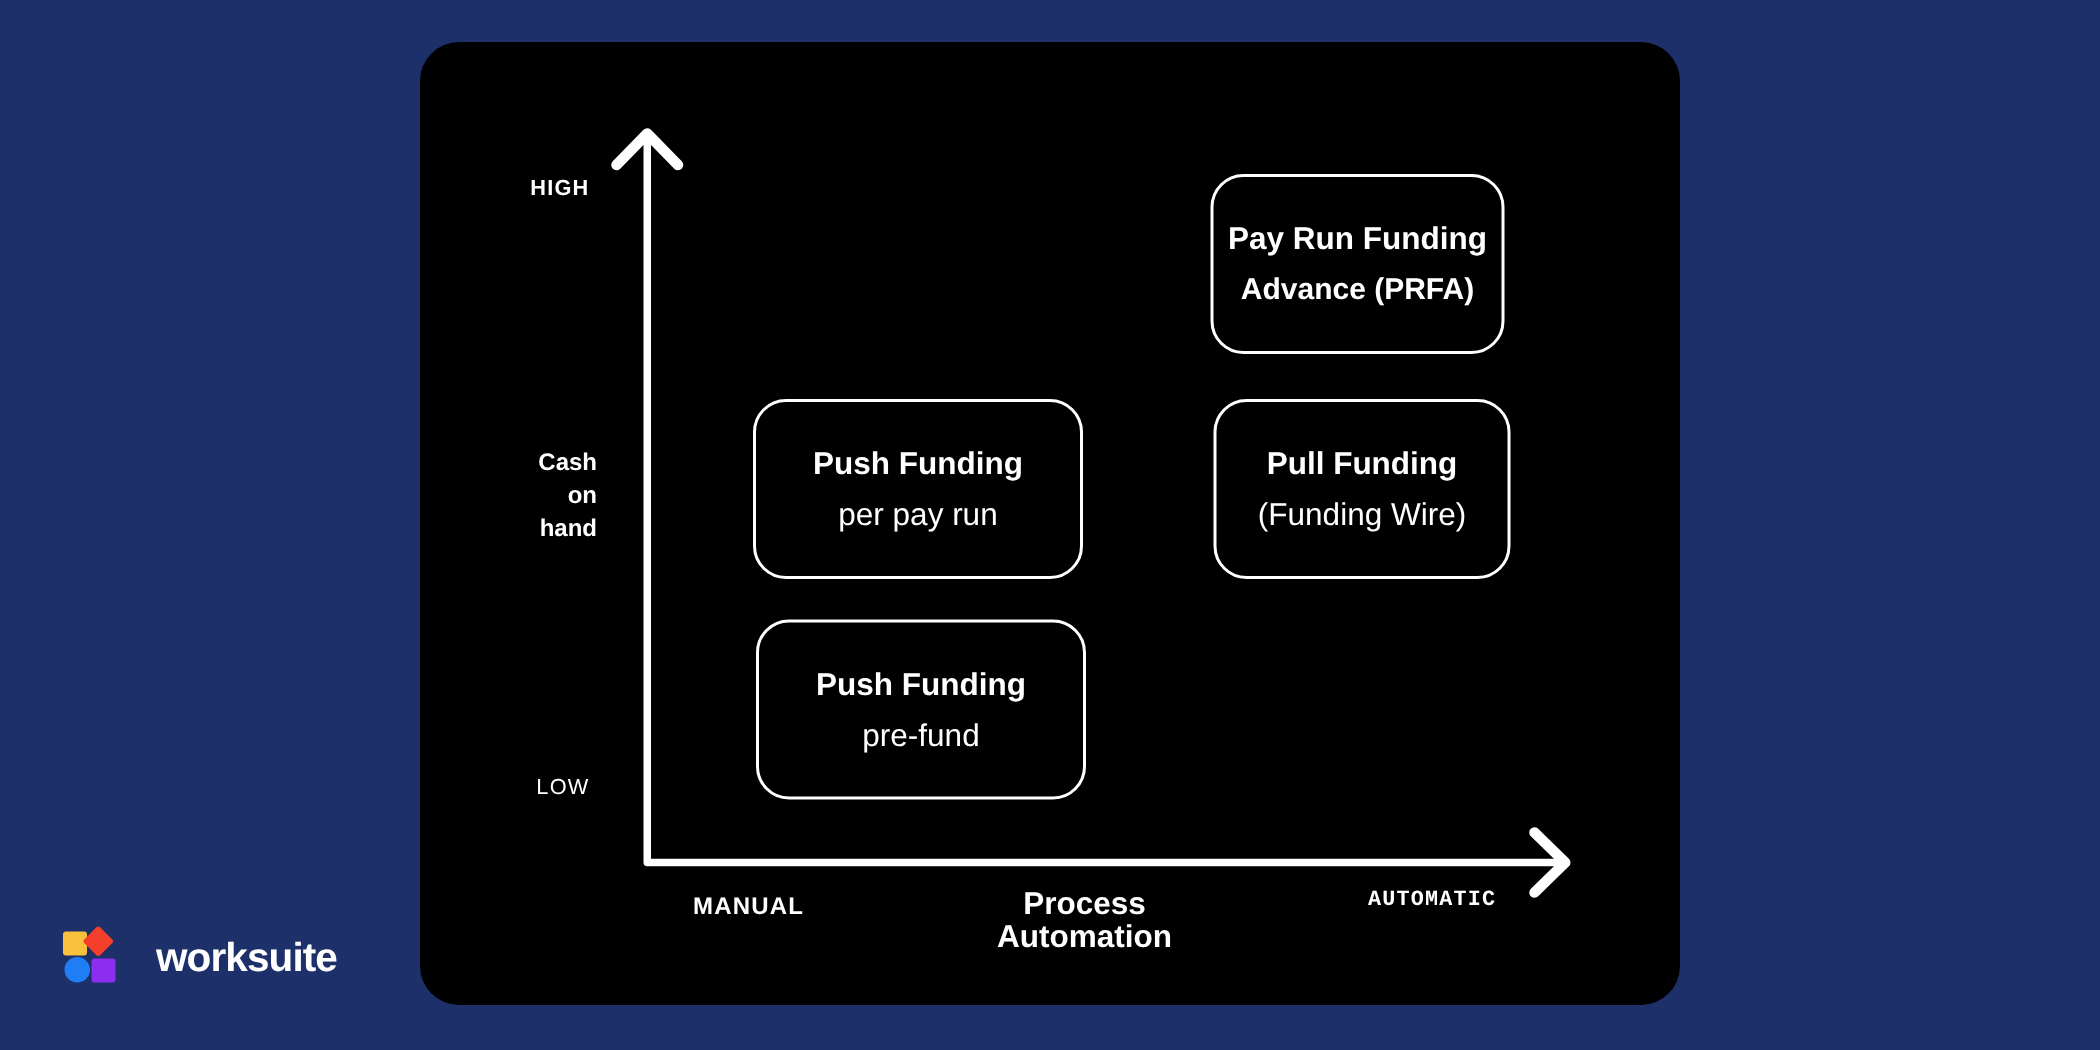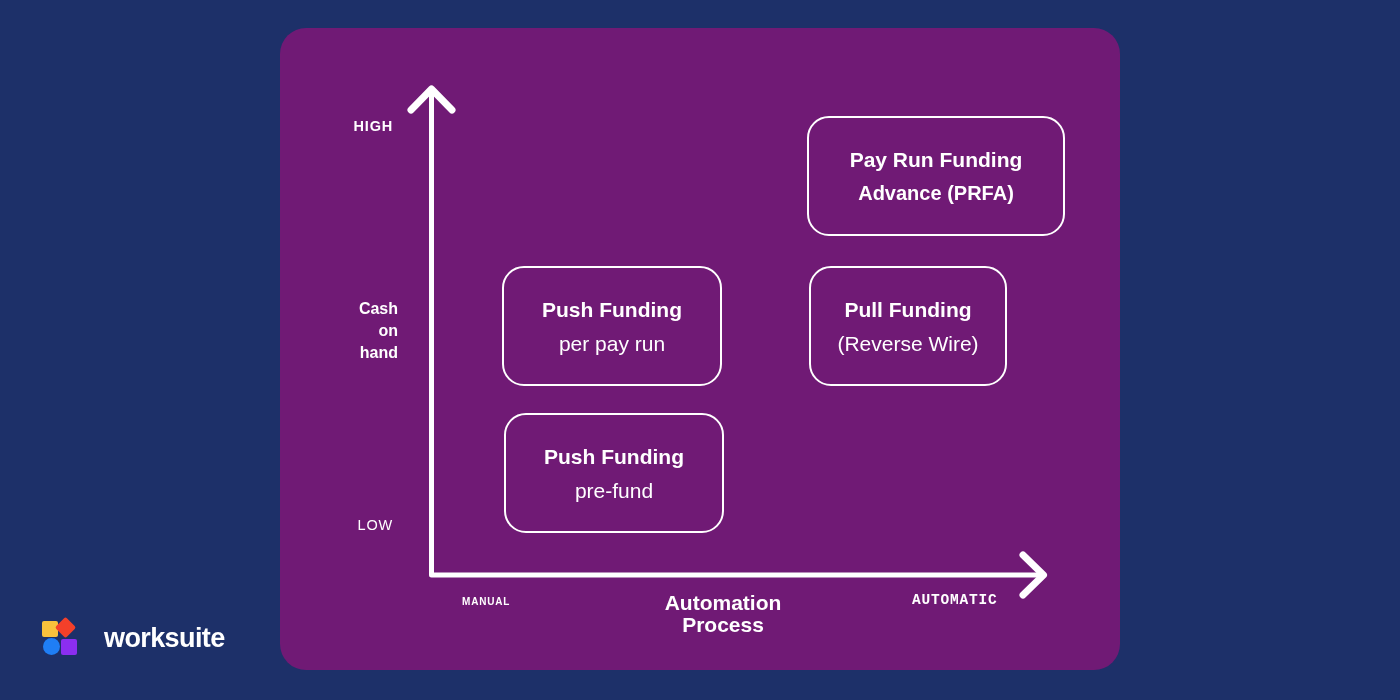--- a/index.html
+++ b/index.html
@@ -75,21 +75,21 @@
     letter-spacing: -0.6px;
   }
 
   
   .panel {
     position: absolute;
     left: 280px;
     top: 28px;
     width: 840px;
     height: 642px;
-    background: #701a75;
+    background: #000000;
     border-radius: 26px;
   }
 
   
   .axes {
     position: absolute;
     left: 0;
     top: 0;
     width: 840px;
     height: 642px;
@@ -123,21 +123,21 @@
     top: 270px;
     width: 118px;
     text-align: right;
     font-size: 16px;
     font-weight: bold;
     line-height: 22px;
   }
   .lbl-manual {
     left: 182px;
     top: 568px;
-    font-size: 10px;
+    font-size: 16px;
     font-weight: bold;
     letter-spacing: 0.8px;
   }
   .lbl-automatic {
     left: 632px;
     top: 564px;
     font-size: 14.5px;
     font-weight: bold;
     letter-spacing: 0.8px;
     font-family: Liberation Mono, monospace;
@@ -176,21 +176,21 @@
     line-height: 27px;
     margin-top: 7px;
   }
   .qbox .title2 {
     font-size: 20px;
     font-weight: bold;
     line-height: 27px;
     margin-top: 7px;
   }
 
-  .box-prfa      { left: 527px; top: 88px;  width: 258px; height: 120px; }
+  .box-prfa      { left: 527px; top: 88px;  width: 196px; height: 120px; }
   .box-push-run  { left: 222px; top: 238px; width: 220px; height: 120px; }
   .box-pull      { left: 529px; top: 238px; width: 198px; height: 120px; }
   .box-push-pre  { left: 224px; top: 385px; width: 220px; height: 120px; }
 </style>
 </head>
 <body>
 
 <div class="panel">
 
   <svg class="axes" viewBox="0 0 840 642" width="840" height="642" aria-hidden="true">
@@ -208,37 +208,37 @@
   <div class="lbl lbl-yaxis">
     <div>Cash</div>
     <div>on</div>
     <div>hand</div>
   </div>
 
   <div class="lbl lbl-manual">MANUAL</div>
   <div class="lbl lbl-automatic">AUTOMATIC</div>
 
   <div class="lbl lbl-xaxis">
+    <div>Process</div>
     <div>Automation</div>
-    <div>Process</div>
   </div>
 
   <div class="qbox box-prfa">
     <div class="title">Pay Run Funding</div>
     <div class="title2">Advance (PRFA)</div>
   </div>
 
   <div class="qbox box-push-run">
     <div class="title">Push Funding</div>
     <div class="sub">per pay run</div>
   </div>
 
   <div class="qbox box-pull">
     <div class="title">Pull Funding</div>
-    <div class="sub">(Reverse Wire)</div>
+    <div class="sub">(Funding Wire)</div>
   </div>
 
   <div class="qbox box-push-pre">
     <div class="title">Push Funding</div>
     <div class="sub">pre-fund</div>
   </div>
 
 </div>
 
 <div class="brand">

